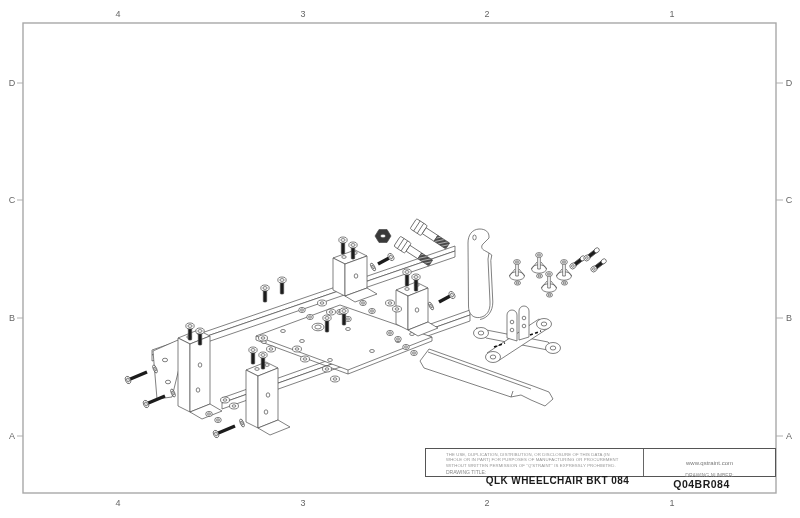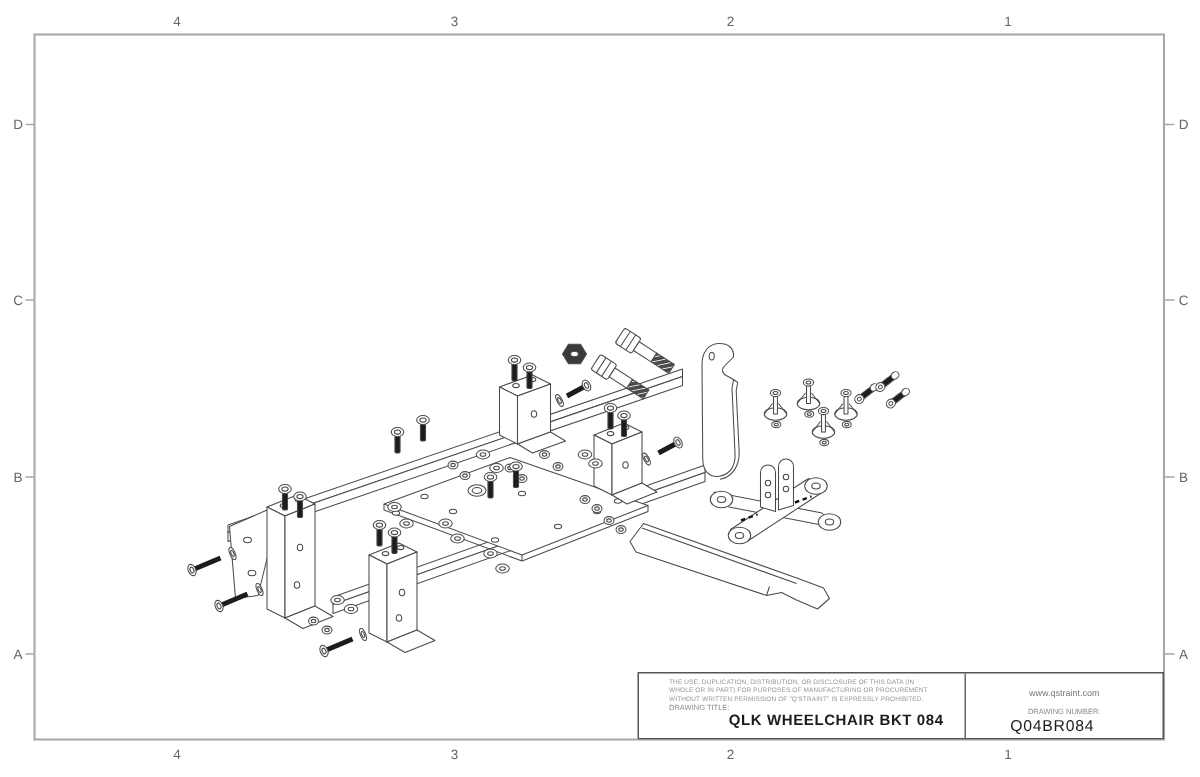--- a/index.html
+++ b/index.html
@@ -1,31 +1,31 @@
 <!DOCTYPE html>
 <html><head>
 <meta charset="utf-8">
 <style>
   html,body{margin:0;padding:0;background:#fff;}
   .sheet{position:relative;width:800px;height:518px;background:#fff;
          font-family:"Liberation Sans",sans-serif;overflow:hidden;}
   svg text{font-family:"Liberation Sans",sans-serif;}
-  .tblock{position:absolute;left:425px;top:448px;width:351px;height:45px;
+  .tblock{position:absolute;left:425px;top:448px;width:351px;height:29px;
           box-sizing:border-box;border:1.6px solid #555;background:#fff;padding-left:13px;}
   .tb-left{position:absolute;left:0;top:0;bottom:0;width:217px;}
   .tb-right{position:absolute;left:217px;top:0;bottom:0;right:0;border-left:1px solid #666;}
   .disc{position:absolute;left:20px;top:3px;width:192px;font-size:4.3px;
         line-height:1.25;color:#969696;letter-spacing:.1px;}
   .dtl{position:absolute;left:20px;top:20px;font-size:5px;color:#8a8a8a;}
   .dtitle{position:absolute;left:0;right:0;top:26px;text-align:center;padding-left:46px;
           font-size:10px;font-weight:bold;color:#1c1c1c;letter-spacing:.4px;}
   .web{position:absolute;left:0;right:0;top:11px;text-align:center;font-size:6px;color:#777;}
   .dnl{position:absolute;left:0;right:0;top:23px;text-align:center;font-size:5px;color:#8a8a8a;}
   .dnum{position:absolute;left:0;right:16px;top:29px;text-align:center;font-size:10.5px;
-        font-weight:normal;color:#1c1c1c;letter-spacing:.5px;}
+        font-weight:bold;color:#1c1c1c;letter-spacing:.5px;}
 </style>
 </head>
 <body>
 
 <div class="sheet">
 <svg width="800" height="518" viewBox="0 0 800 518" style="position:absolute;left:0;top:0;">
   <defs>
     <pattern id="thread" width="3" height="3" patternUnits="userSpaceOnUse" patternTransform="rotate(45)">
       <rect width="3" height="3" fill="#4a4a4a"></rect>
       <line x1="0" y1="0" x2="0" y2="3" stroke="#fff" stroke-width="1.1"></line>

